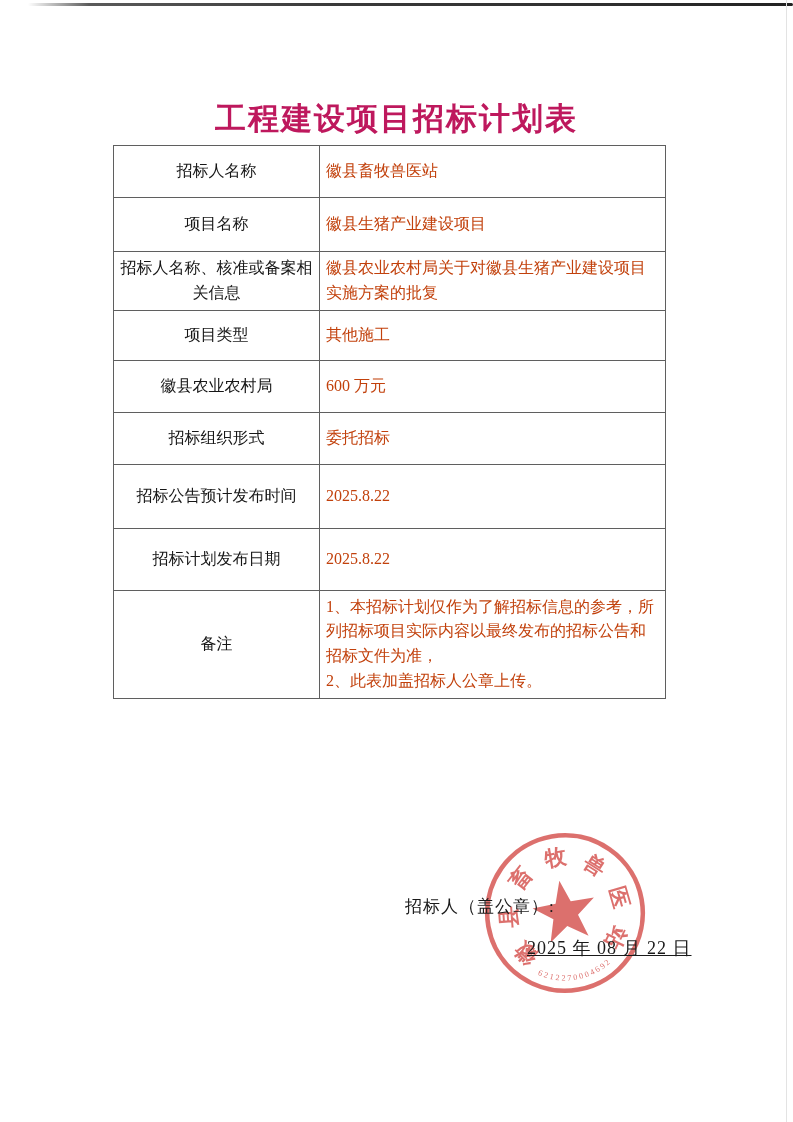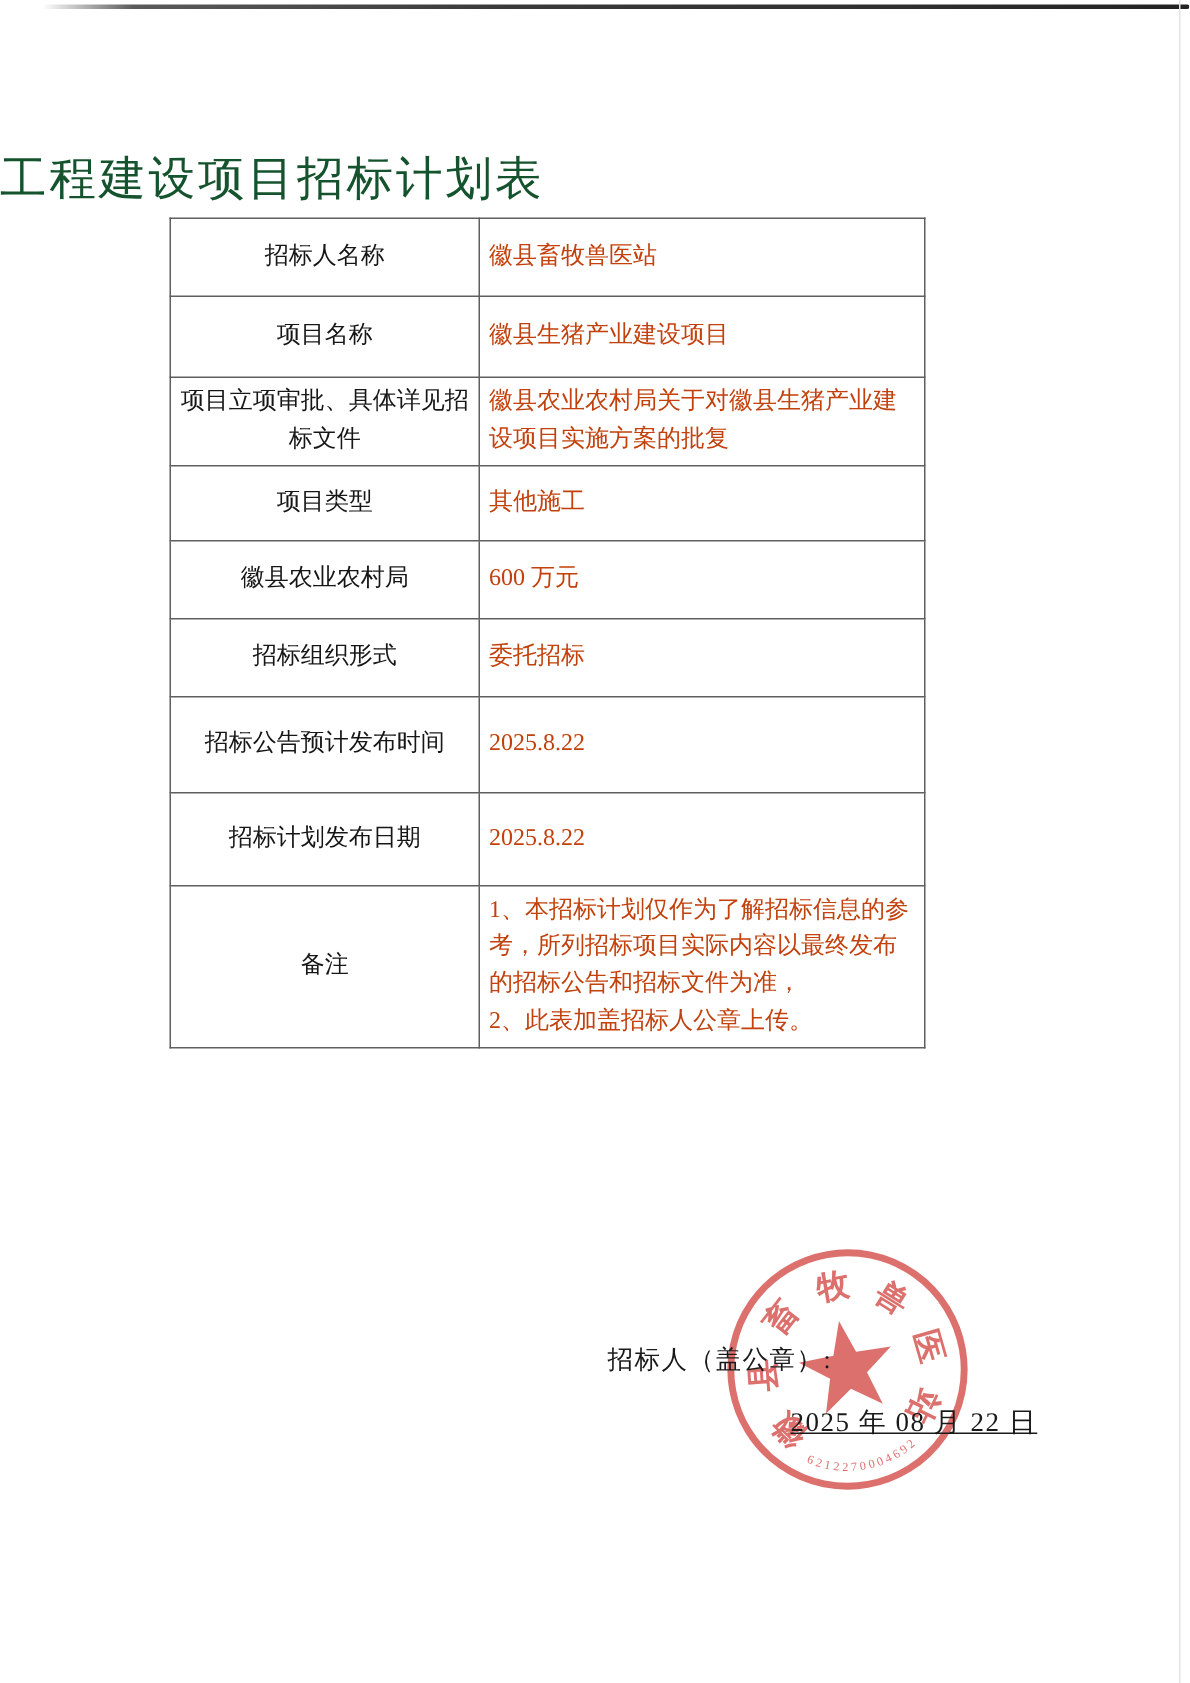--- a/index.html
+++ b/index.html
@@ -24,29 +24,30 @@
   }
   .scan-line-right{
     position:absolute;
     top:0;bottom:0;right:6px;
     width:1px;
     background:#e3e3e3;
   }
   .doc-title{
     position:absolute;
     top:98px;left:0;right:0;
+    text-align:center;
     font-size:31px;
-    font-weight:normal;
+    font-weight:bold;
     letter-spacing:2px;
-    color:#14532d;
+    color:#be185d;
   }
   table.plan-table{
     position:absolute;
     top:145px;left:113px;
-    width:504px;
+    width:553px;
     border-collapse:collapse;
     table-layout:fixed;
     font-size:16px;
   }
   table.plan-table td{
     border:1.6px solid #5f5f5f;
     vertical-align:middle;
     padding:4px 6px;
     line-height:1.55;
   }
@@ -99,21 +100,21 @@
     <tbody id="table-body">
         <tr style="height: 52px;">
       <td class="label-cell">招标人名称</td>
       <td class="value-cell value-left">徽县畜牧兽医站</td>
     </tr>
         <tr style="height: 54px;">
       <td class="label-cell">项目名称</td>
       <td class="value-cell value-left">徽县生猪产业建设项目</td>
     </tr>
         <tr style="height: 54px;">
-      <td class="label-cell">项目立项审批、具体详见招标文件</td>
+      <td class="label-cell">招标人名称、核准或备案相关信息</td>
       <td class="value-cell value-left">徽县农业农村局关于对徽县生猪产业建设项目实施方案的批复</td>
     </tr>
         <tr style="height: 50px;">
       <td class="label-cell">项目类型</td>
       <td class="value-cell value-center">其他施工</td>
     </tr>
         <tr style="height: 52px;">
       <td class="label-cell">徽县农业农村局</td>
       <td class="value-cell value-center">600 万元</td>
     </tr>

